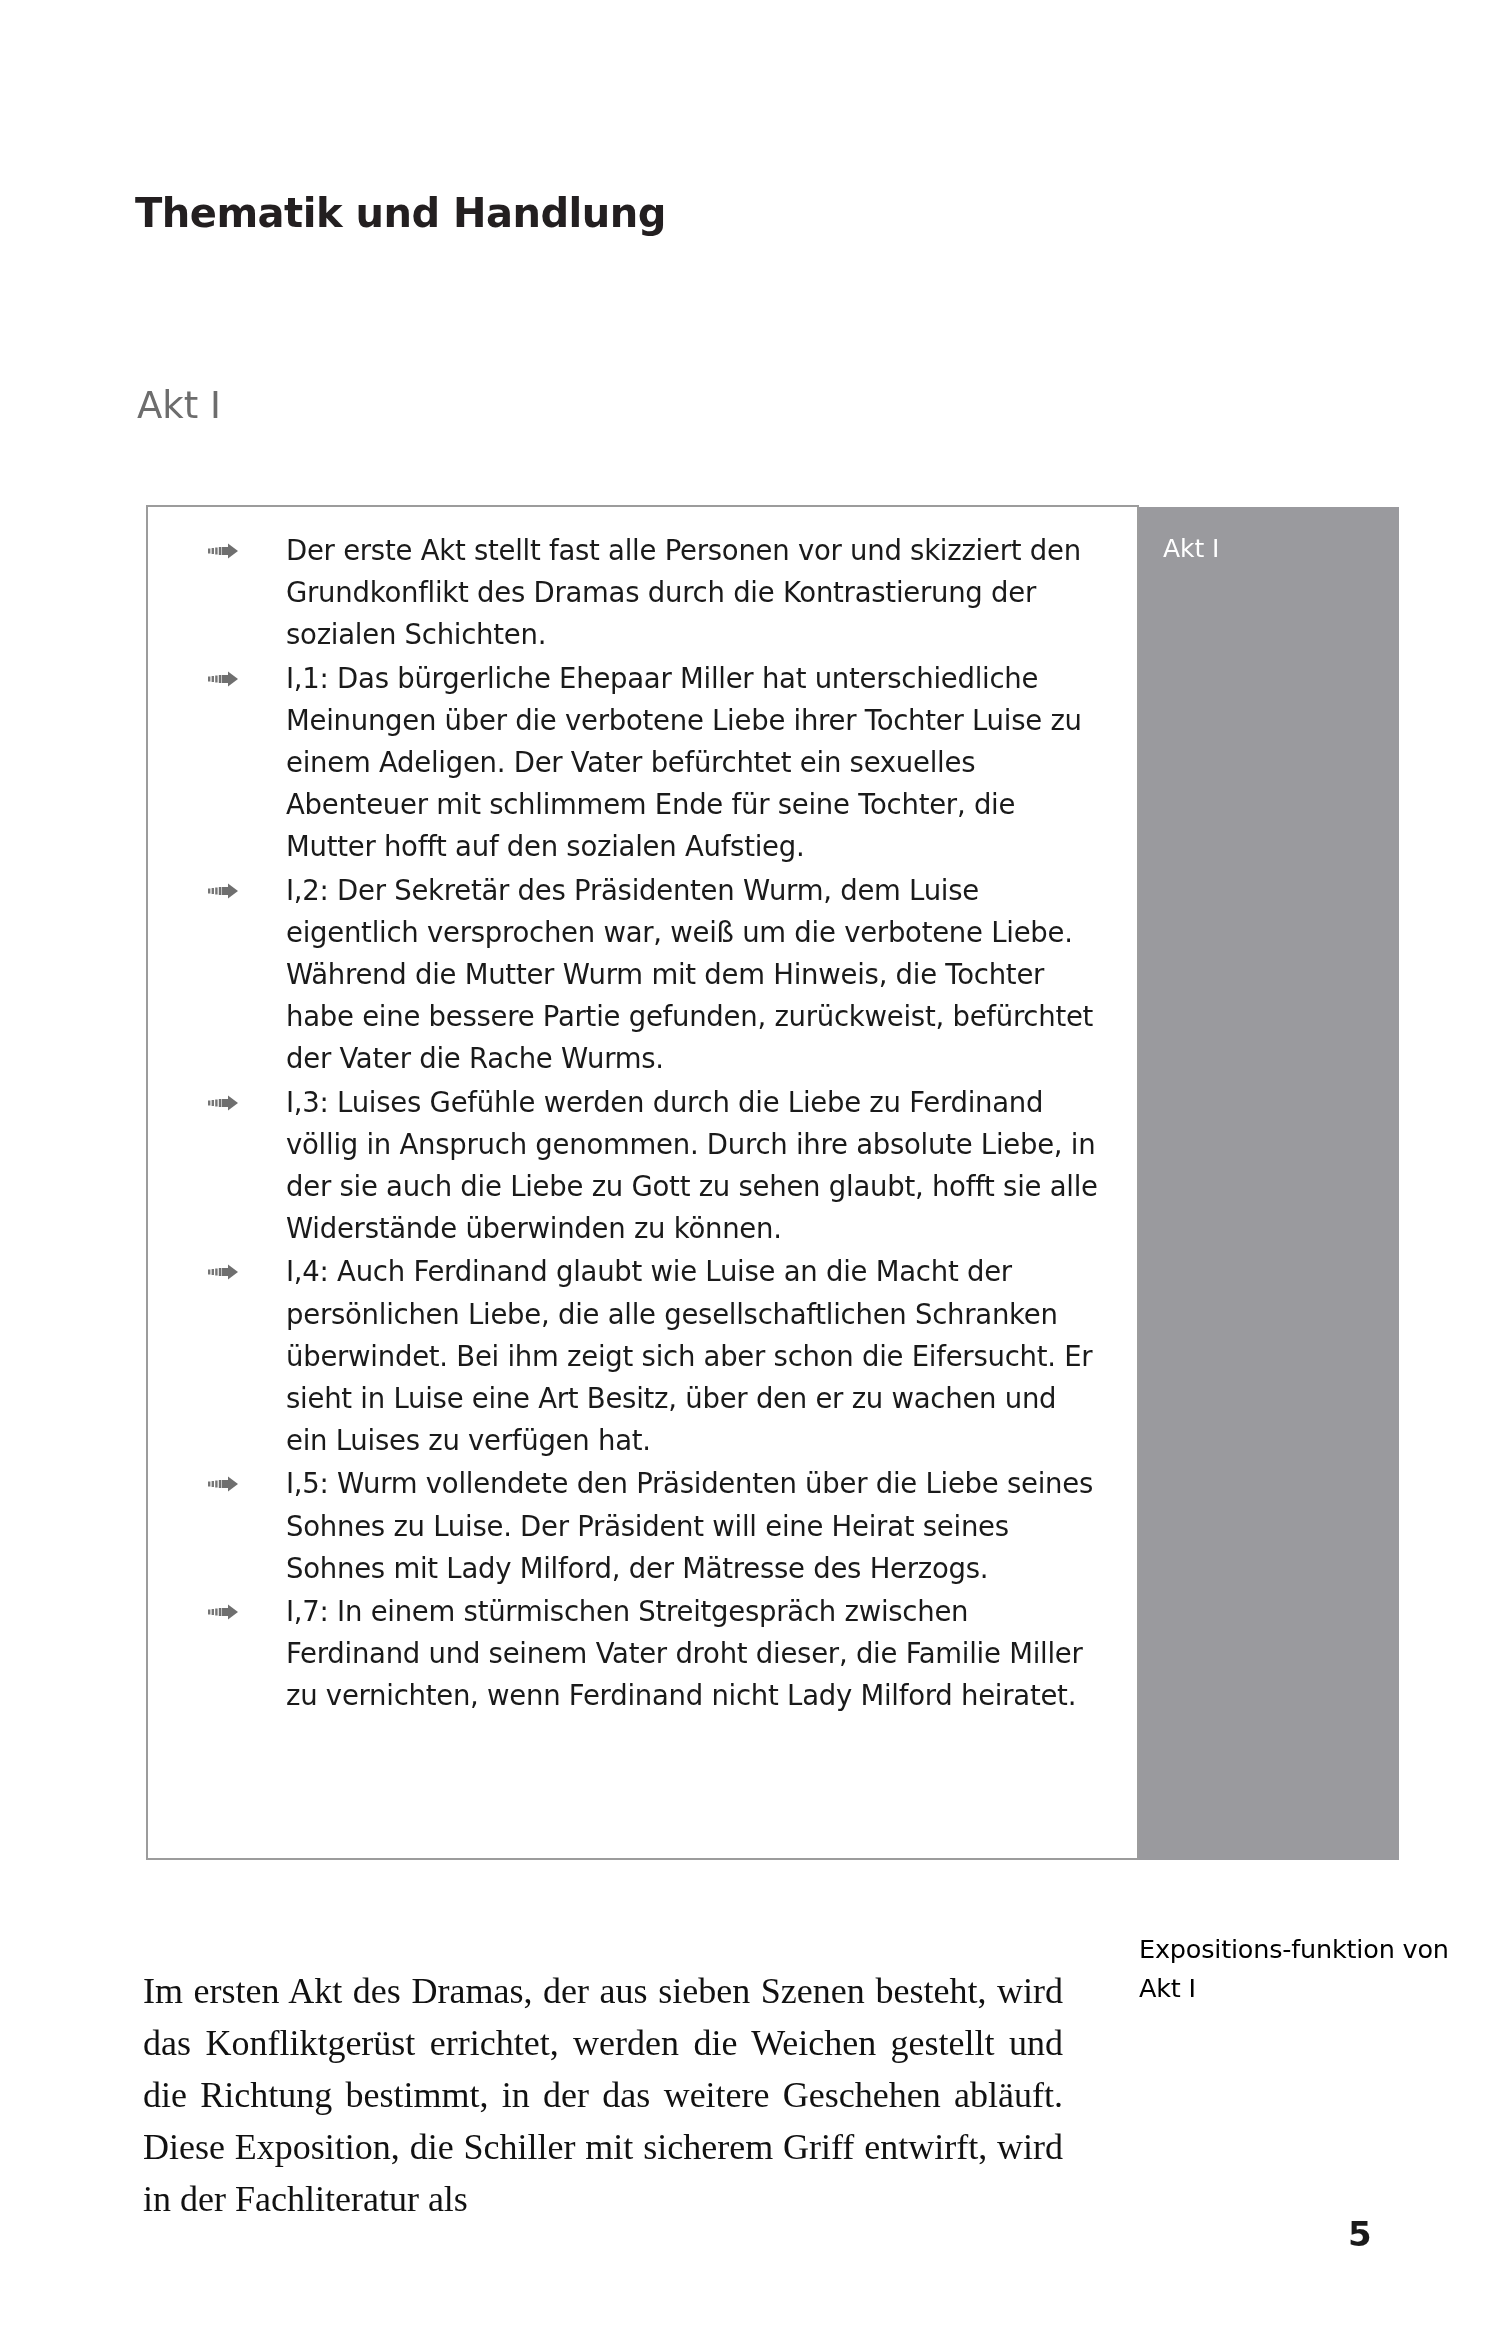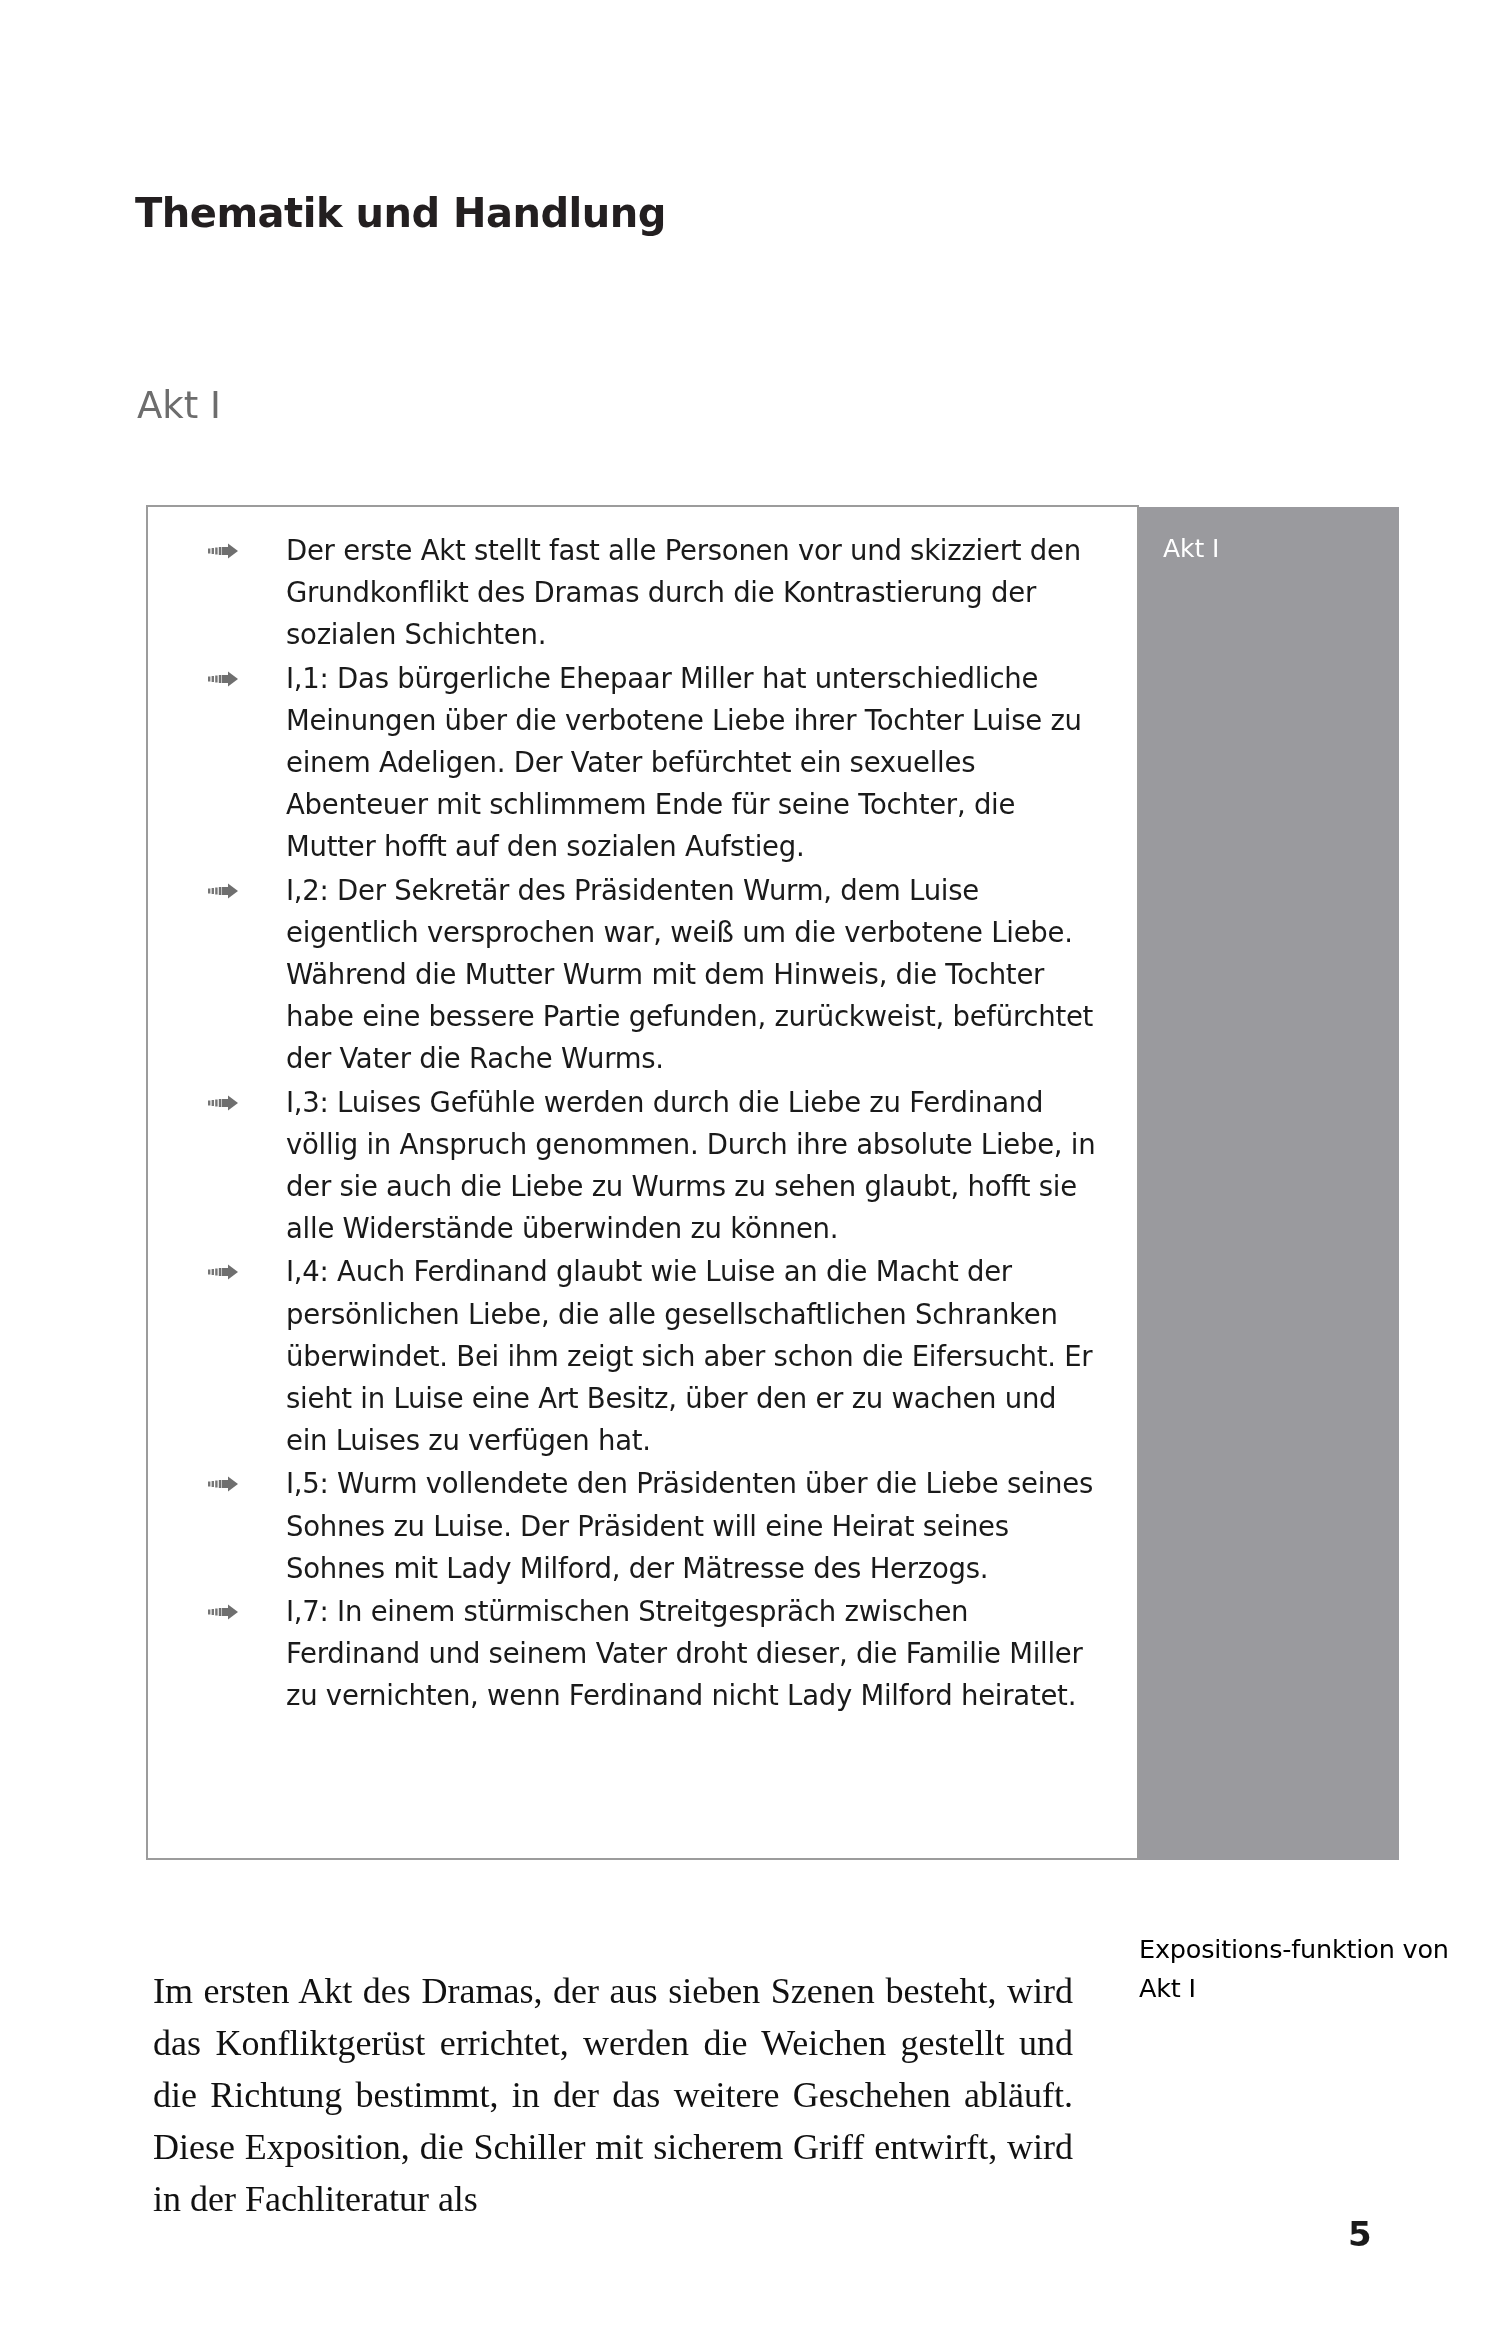--- a/index.html
+++ b/index.html
@@ -110,21 +110,21 @@
     font-family: "DejaVu Sans", sans-serif;
     font-size: 25px;
     color: #ffffff;
     letter-spacing: -0.1px;
     white-space: nowrap;
   }
 
   
   .body-paragraph {
     position: absolute;
-    left: 153px;
+    left: 143px;
     top: 1929px;
     width: 920px;
     font-family: "Liberation Serif", serif;
     font-size: 36px;
     line-height: 52px;
     color: #111111;
     text-align: justify;
     text-justify: inter-word;
   }
 
@@ -210,21 +210,21 @@
         <span class="bullet-marker">
           <svg class="arrow-svg" width="30" height="16" viewBox="0 0 30 16" aria-hidden="true">
             <rect x="0" y="5.5" width="2.4" height="5" fill="#757575"></rect>
             <rect x="3.6" y="5" width="2.4" height="6" fill="#757575"></rect>
             <rect x="7.2" y="4.5" width="2.4" height="7" fill="#757575"></rect>
             <rect x="10.8" y="4" width="2.6" height="8" fill="#6f6f6f"></rect>
             <rect x="14" y="4" width="7" height="8" fill="#6f6f6f"></rect>
             <polygon points="20,0.5 30,8 20,15.5" fill="#6f6f6f"></polygon>
           </svg>
         </span>
-        <span class="bullet-text">I,3: Luises Gefühle werden durch die Liebe zu Ferdinand völlig in Anspruch genommen. Durch ihre absolute Liebe, in der sie auch die Liebe zu Wurms zu sehen glaubt, hofft sie alle Widerstände überwinden zu können.</span>
+        <span class="bullet-text">I,3: Luises Gefühle werden durch die Liebe zu Ferdinand völlig in Anspruch genommen. Durch ihre absolute Liebe, in der sie auch die Liebe zu Gott zu sehen glaubt, hofft sie alle Widerstände überwinden zu können.</span>
       </li>
 
       <li class="bullet-item">
         <span class="bullet-marker">
           <svg class="arrow-svg" width="30" height="16" viewBox="0 0 30 16" aria-hidden="true">
             <rect x="0" y="5.5" width="2.4" height="5" fill="#757575"></rect>
             <rect x="3.6" y="5" width="2.4" height="6" fill="#757575"></rect>
             <rect x="7.2" y="4.5" width="2.4" height="7" fill="#757575"></rect>
             <rect x="10.8" y="4" width="2.6" height="8" fill="#6f6f6f"></rect>
             <rect x="14" y="4" width="7" height="8" fill="#6f6f6f"></rect>

